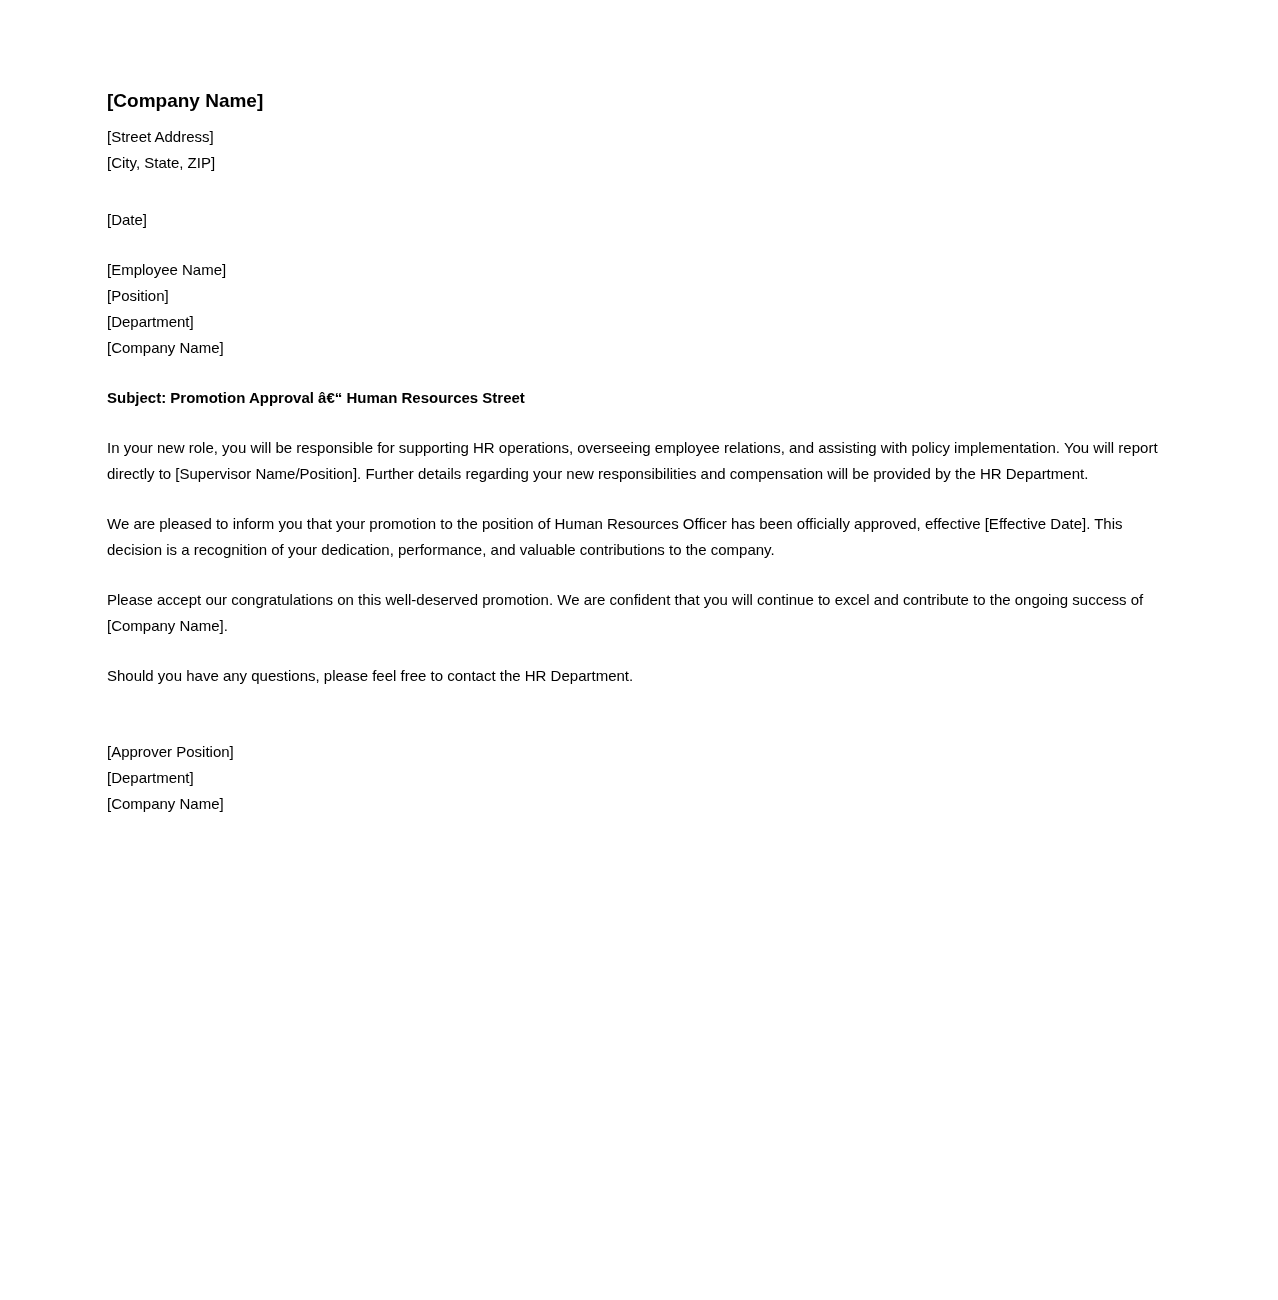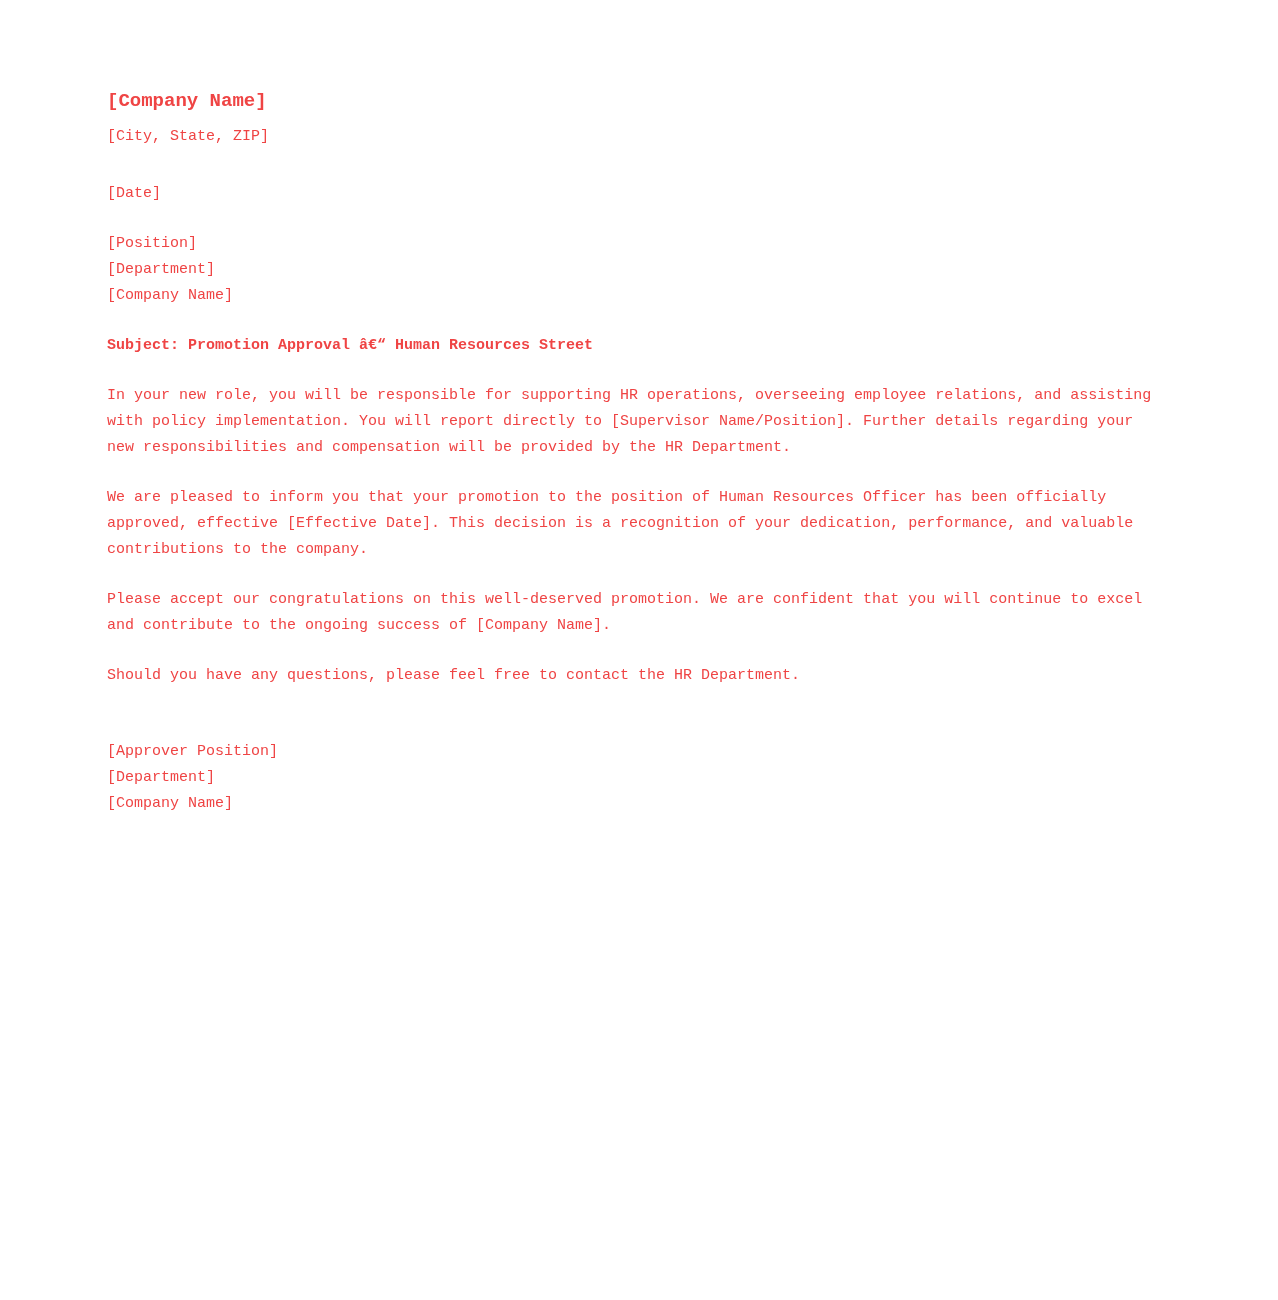--- a/index.html
+++ b/index.html
@@ -4,22 +4,22 @@
 <style>
   html, body {
     margin: 0;
     padding: 0;
     background: #ffffff;
   }
   .doc-page {
     width: 1278px;
     height: 1300px;
     background: #ffffff;
-    color: #ef4444;
-    font-family: Liberation Mono, monospace;
+    color: #000000;
+    font-family: Liberation Sans, sans-serif;
     font-size: 15px;
     line-height: 26px;
     box-sizing: border-box;
     padding: 88px 120px 16px 107px;
     overflow: hidden;
   }
   .doc-content {
     width: 1052px;
   }
   .company-title {
@@ -55,25 +55,27 @@
     line-height: 26px;
   }
 </style>
 </head>
 <body>
 
 <div class="doc-page">
   <div class="doc-content">
 
     <h1 class="company-title">[Company Name]</h1>
+    <p class="addr-line">[Street Address]</p>
     <p class="addr-line">[City, State, ZIP]</p>
 
     <p class="block date-block">[Date]</p>
 
     <div class="stack">
+      <div>[Employee Name]</div>
       <div>[Position]</div>
       <div>[Department]</div>
       <div>[Company Name]</div>
     </div>
 
     <p class="block subject-line">Subject: Promotion Approval â€“ Human Resources Street</p>
 
 
     <p class="block">In your new role, you will be responsible for supporting HR operations, overseeing employee relations, and assisting with policy implementation. You will report directly to [Supervisor Name/Position]. Further details regarding your new responsibilities and compensation will be provided by the HR Department.</p>
 

